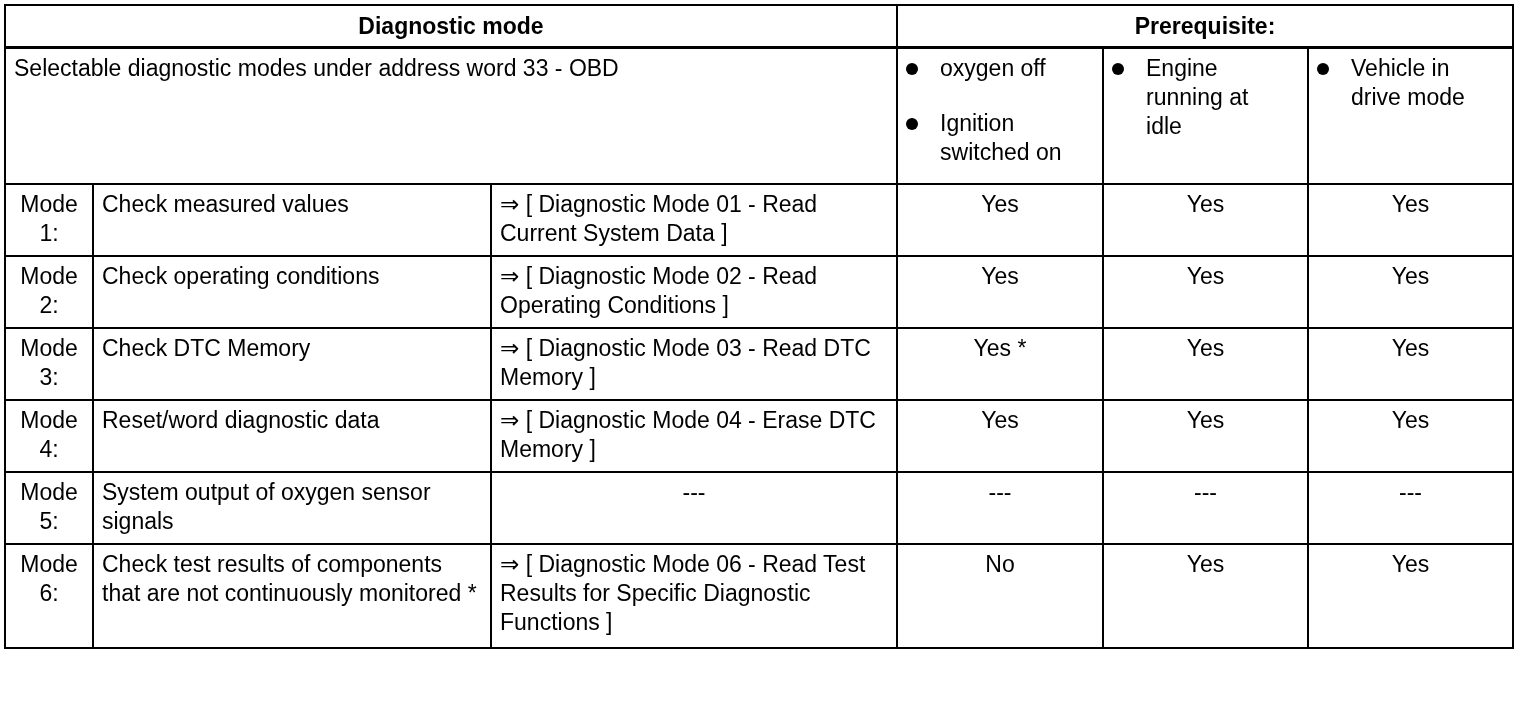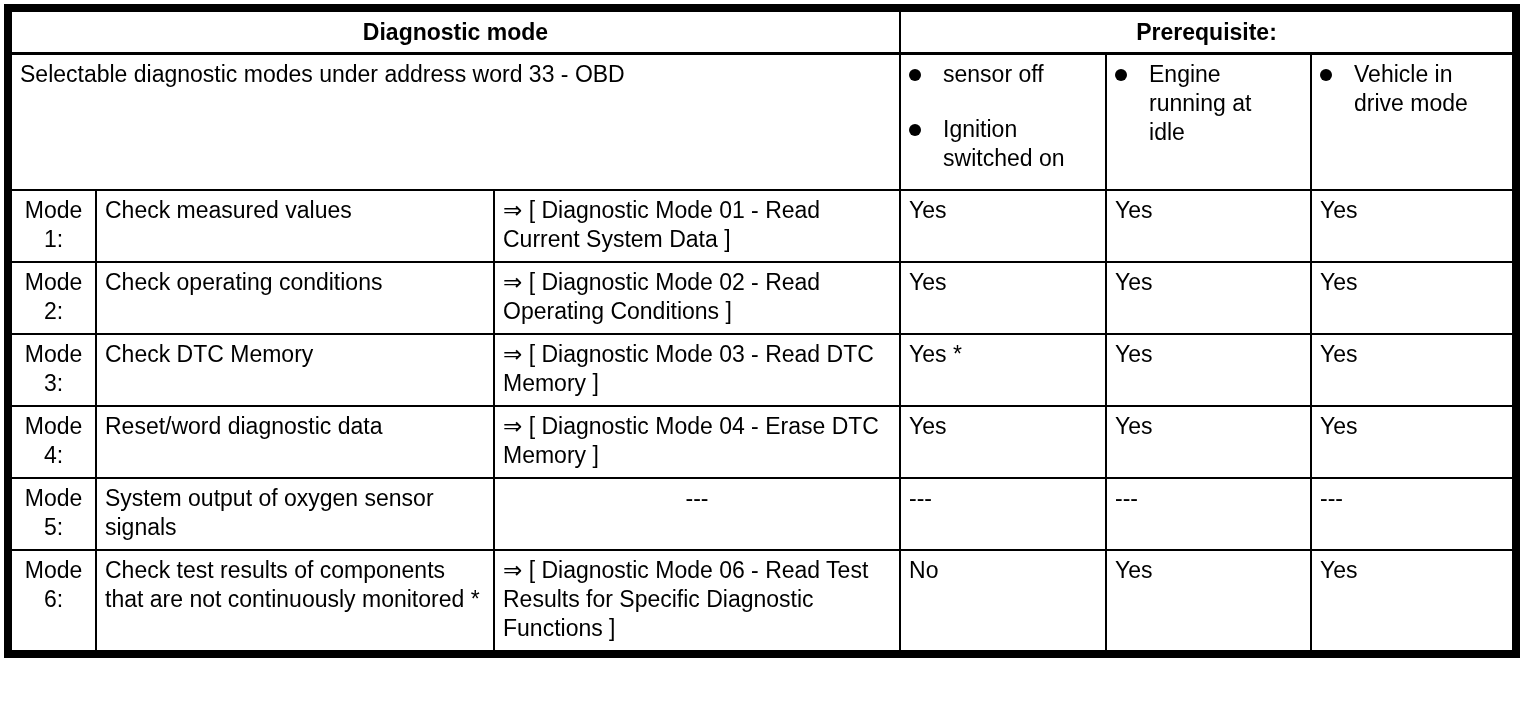--- a/index.html
+++ b/index.html
@@ -16,21 +16,21 @@
     overflow: hidden;
   }
   table.diag {
     border-collapse: collapse;
     table-layout: fixed;
     width: 1508px;
     color: #000000;
     font-family: "Liberation Sans", "DejaVu Sans", sans-serif;
     font-size: 23px;
     line-height: 29px;
-    border: 8px solid #000000;
+    border: 2px solid #000000;
   }
   table.diag td, table.diag th {
     border: 2px solid #000000;
     vertical-align: top;
     padding: 5px 8px;
     overflow: hidden;
     box-sizing: border-box;
   }
   tr.hdr th {
     border-bottom-width: 3px;
@@ -78,21 +78,21 @@
     padding-right: 20px;
     margin-top: 30px;
   }
   td.ref-cell {
     padding-right: 16px;
   }
   td.center-cell {
     text-align: center;
   }
   td.value-cell {
-    text-align: left;
+    text-align: center;
     margin-left: 42px;
   }
 </style>
 </head>
 <body>
 
 <div class="page">
   <table class="diag">
     <colgroup>
       <col style="width:88px">
@@ -107,21 +107,21 @@
         <tr class="hdr">
       <th colspan="3">Diagnostic mode</th>
       <th colspan="3">Prerequisite:</th>
     </tr>
 
     <tr class="intro-row">
       <td colspan="3" class="intro-cell">Selectable diagnostic modes under address word 33 - OBD</td>
       <td class="bullets-cell">
         <div class="bullet-item">
           <span class="bullet-dot"></span>
-          <span class="bullet-text">sensor off</span>
+          <span class="bullet-text">oxygen off</span>
         </div>
         <div class="bullet-item">
           <span class="bullet-dot"></span>
           <span class="bullet-text">Ignition switched on</span>
         </div>
       </td>
       <td class="bullets-cell">
         <div class="bullet-item">
           <span class="bullet-dot"></span>
           <span class="bullet-text">Engine running at idle</span>

